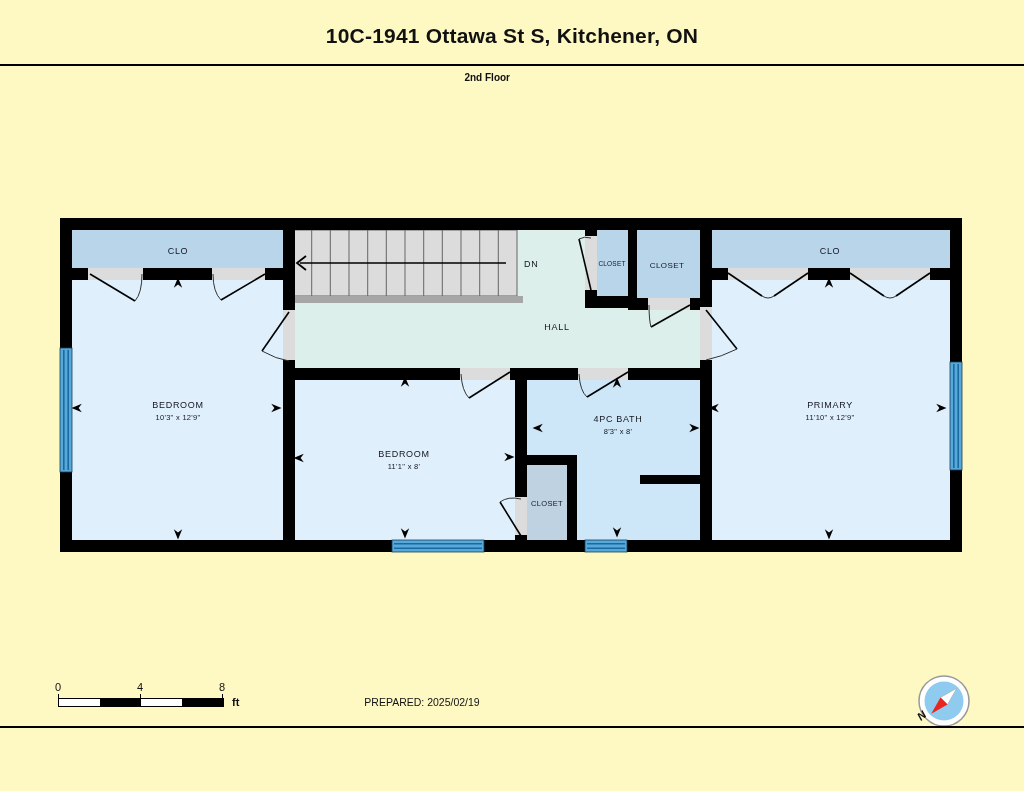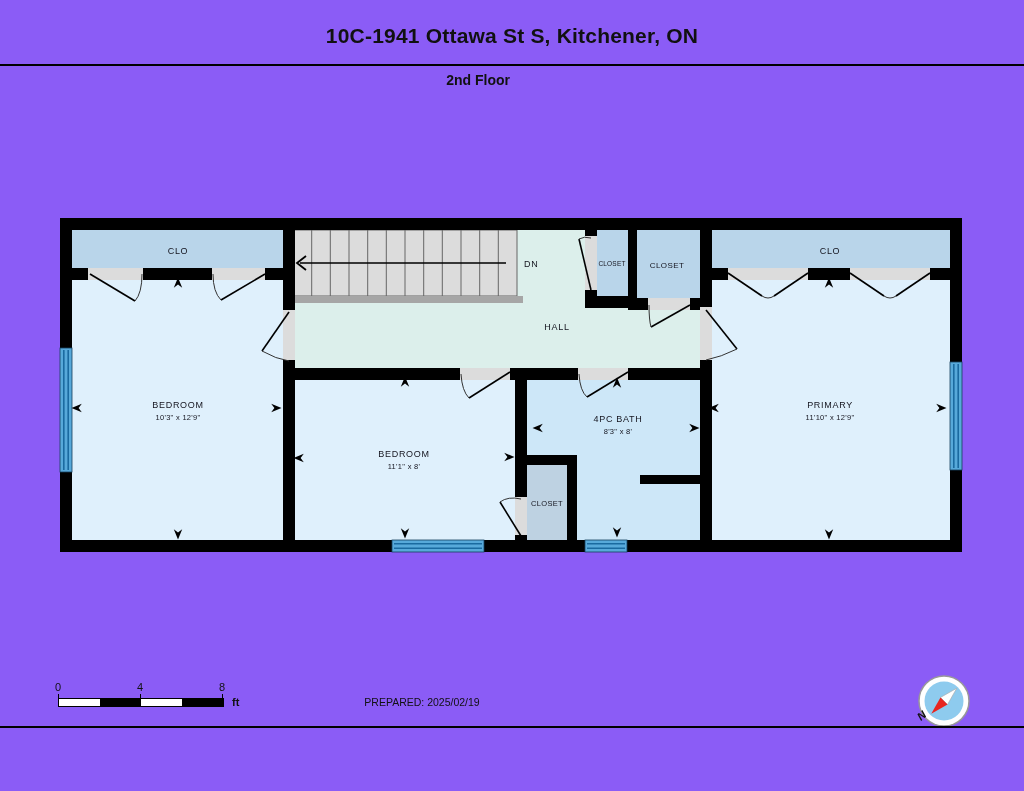--- a/index.html
+++ b/index.html
@@ -1,21 +1,21 @@
 <!DOCTYPE html>
 <html><head>
 <meta charset="utf-8">
 <style>
   html,body{margin:0;padding:0;background:#fff;}
-  .page{position:relative;width:1024px;height:791px;background:#8b5cf6;overflow:hidden;
+  .page{position:relative;width:1024px;height:791px;background:#fef9c3;overflow:hidden;
         font-family:"Liberation Sans",sans-serif;color:#111;}
   .title{position:absolute;left:0;top:24px;width:1024px;text-align:center;
          font-size:21px;font-weight:bold;letter-spacing:0.2px;}
   .rule-top{position:absolute;left:0;top:64px;width:1024px;height:2px;background:#000;}
-  .floor-label{position:absolute;top:72px;right:514px;font-size:14px;font-weight:bold;}
+  .floor-label{position:absolute;top:72px;right:514px;font-size:10px;font-weight:bold;}
   .area-block{position:absolute;left:524px;top:72px;font-size:10.5px;line-height:15.5px;}
   .plan-svg{position:absolute;left:0;top:0;}
   .scalebar{position:absolute;left:54px;top:681px;width:250px;height:32px;font-size:11px;}
   .scalebar .num{position:absolute;top:0;transform:translateX(-50%);}
   .scalebar .tick{position:absolute;top:13px;width:1px;height:4px;background:#000;}
   .scalebar .bar{position:absolute;left:4px;top:17px;width:164px;height:7px;border:1px solid #000;display:flex;}
   .scalebar .seg{height:7px;width:41px;}
   .scalebar .unit{position:absolute;left:178px;top:15px;font-weight:bold;}
   .prepared{position:absolute;left:0;top:696px;width:844px;text-align:center;font-size:10.5px;}
   .rule-bottom{position:absolute;left:0;top:726px;width:1024px;height:2px;background:#000;}

